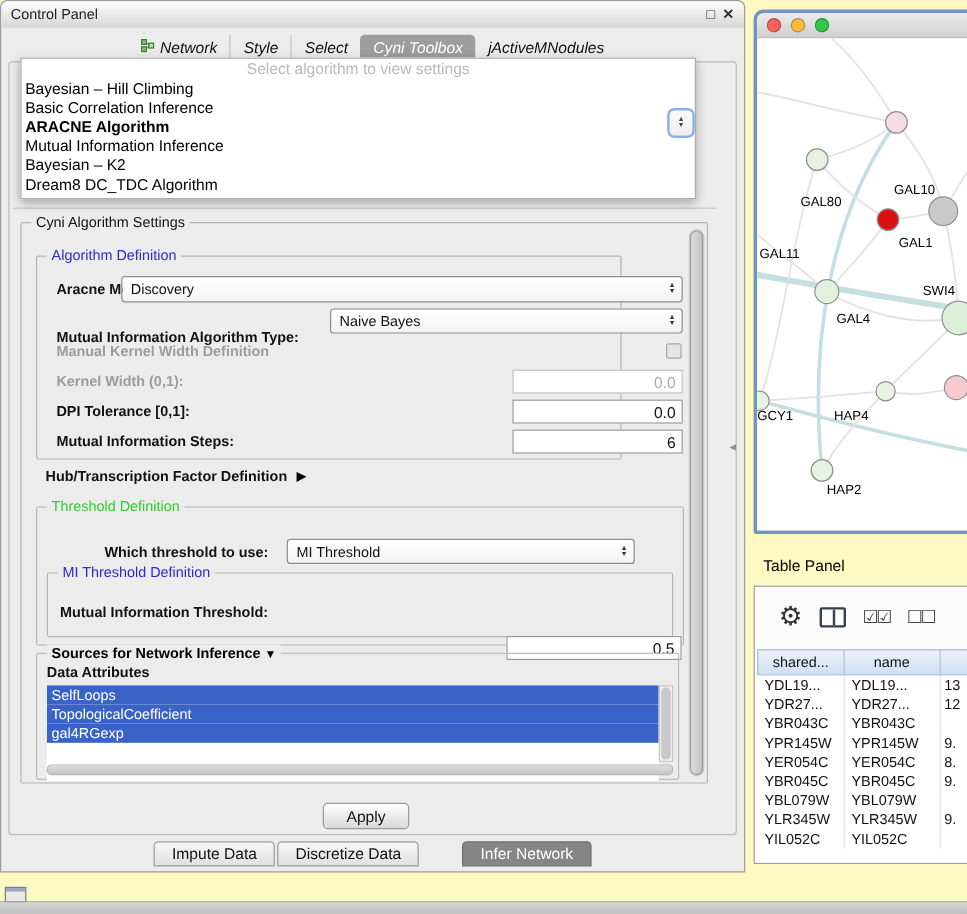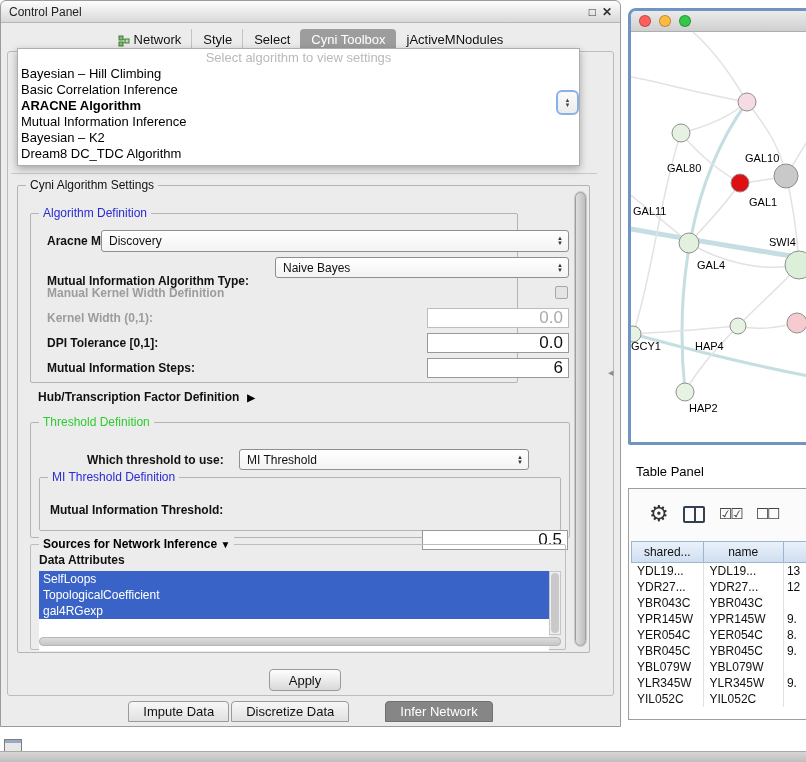--- a/index.html
+++ b/index.html
@@ -1,40 +1,40 @@
 <!DOCTYPE html>
 <html><head>
 <meta charset="utf-8">
 <style>
   * { box-sizing: border-box; margin: 0; padding: 0; }
   html,body { background:#e9e9e9; }
   #root {
     position: relative; width: 806px; height: 762px; overflow: hidden;
-    background:#ffffff;
+    background:#fef9c3;
     font-family: "Liberation Sans", sans-serif; font-size: 12px; color:#111;
   }
   
   .cp-window {
     position:absolute; left:0; top:8; width:621px; height:727px;
     background:#ececec; border:1px solid #9b9b9b; border-radius:6px 6px 0 0;
   }
   .cp-titlebar {
     position:absolute; left:0; top:0; right:0; height:22px;
     background:linear-gradient(#fdfdfd,#d8d8d8); border-bottom:1px solid #b5b5b5;
     border-radius:6px 6px 0 0; display:flex; align-items:center; padding:0 8px;
     font-size:12px; color:#222;
   }
   .winbtns { margin-left:auto; display:flex; gap:6px; font-size:12px; color:#333; }
   .winbtns span { cursor:default; }
   .winbtns .x { font-weight:bold; }
   .tabs-row {
     position:absolute; left:0; right:0; top:28px; height:22px;
     display:flex; justify-content:center; align-items:flex-end; font-size:13px;
   }
-  .tab { padding:3px 10px 4px 10px; display:flex; align-items:flex-end; gap:4px; white-space:nowrap; }
+  .tab { padding:3px 10px 4px 10px; display:flex; align-items:flex-start; gap:4px; white-space:nowrap;font-style:italic; }
   .tab + .tab { border-left:1px solid #c3c3c3;padding-left:11px; }
   .tab.active { background:#9d9d9d; color:#fff; border-radius:4px 4px 0 0; border-left:none; }
   .tab.active + .tab { border-left:none; }
   .net-icon svg { display:block; }
   .content-panel {
     position:absolute; left:6px; top:50px; width:607px; height:645px;
     border:1px solid #bcbcbc; border-radius:3px; background:#ececec;
   }
   .hidden-line { position:absolute; left:10px; top:172px; width:586px; border-top:1px solid #c8c8c8; }
   
@@ -75,21 +75,21 @@
   .fl { position:absolute; font-weight:bold; white-space:nowrap; }
   .fl.gray { color:#9c9c9c; }
   .combo {
     position:absolute; height:22px; border:1px solid #8f8f8f; border-radius:3px;
     background:linear-gradient(#ffffff,#f3f3f3); display:flex; align-items:center;
     padding:0 5px 0 7px; font-size:12px;
   }
   .combo .updown { margin-left:auto; color:#333; }
   .tfield {
     position:absolute; height:20px; border:1px solid #999; background:#fff;
-    font-size:17px; display:flex; align-items:center; justify-content:flex-end; padding-right:5px;
+    font-size:13px; display:flex; align-items:center; justify-content:flex-end; padding-right:5px;
   }
   .tfield.disabled { color:#aaa; border-color:#bdbdbd; }
   .checkbox { position:absolute; width:13px; height:13px; border:1px solid #a7a7a7; border-radius:2px; background:#e4e4e4; }
   .alg-group { left:12px; top:27px; width:488px; height:170px; }
   .thr-group { left:12px; top:236px; width:540px; height:116px; }
   .mi-group  { left:8px;  top:54px;  width:522px; height:54px; }
   .src-group { left:12px; top:358px; width:536px; height:106px; border-color:#bdbdbd; }
   .hub-row { position:absolute; left:20px; top:204px; font-weight:bold; display:flex; align-items:center; gap:8px; }
   .tri { font-size:10px; color:#000; }
   .attr-label { position:absolute; left:8px; top:8px; font-weight:bold; }

